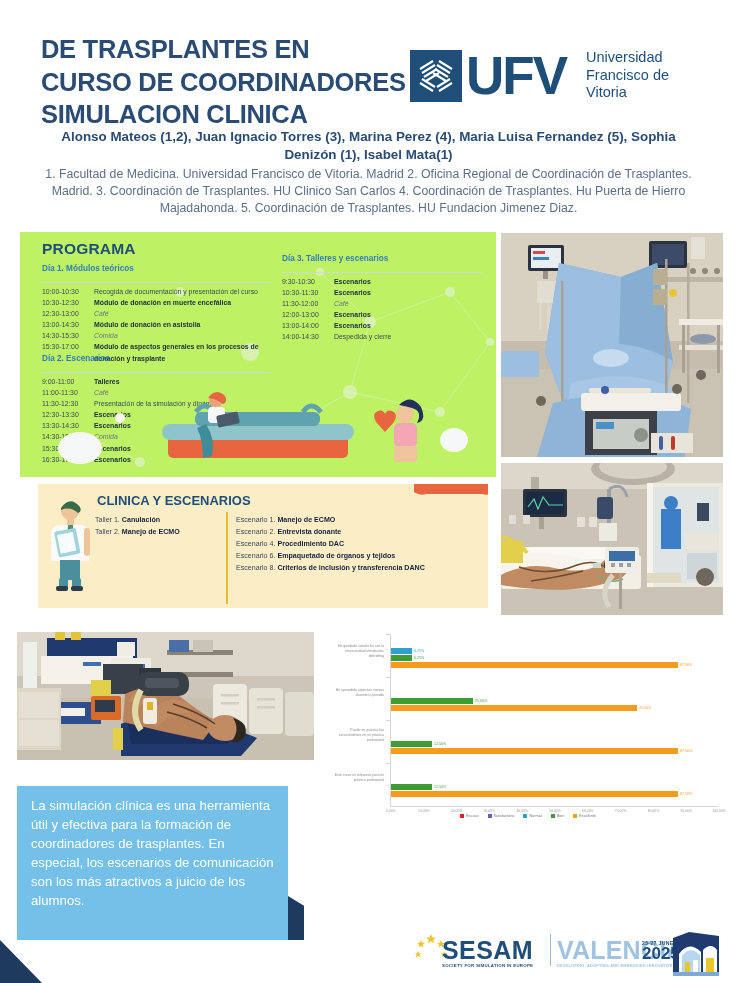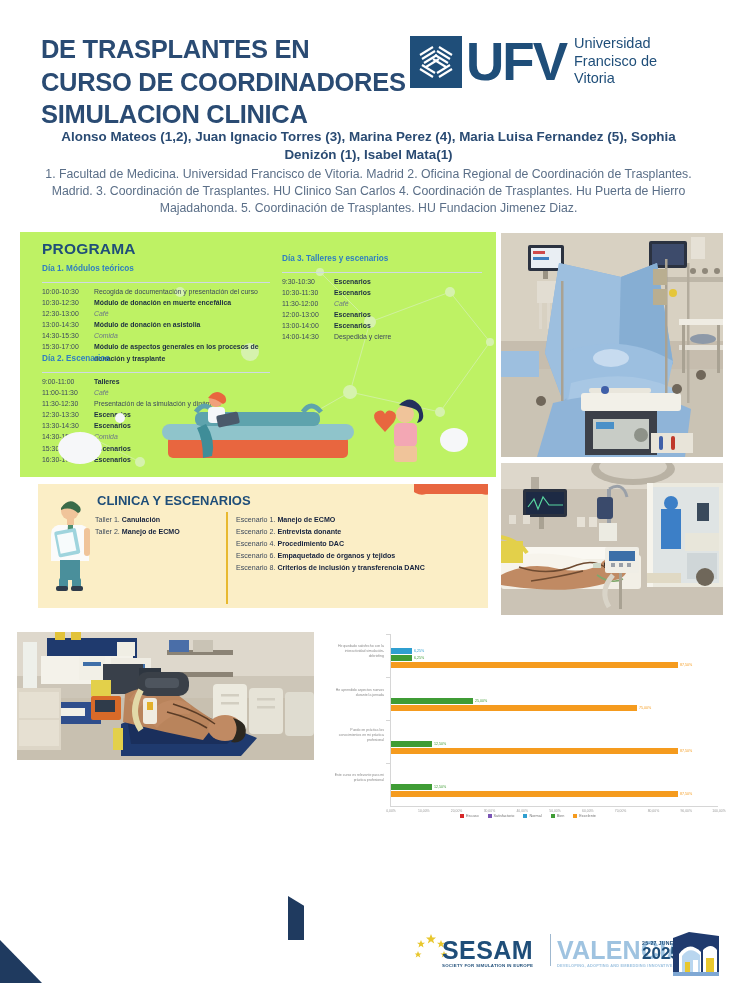--- a/index.html
+++ b/index.html
@@ -13,31 +13,31 @@
   }
   .poster { position: relative; width: 737px; height: 983px; background:#fff; }
 
   
   .header { position: absolute; left: 0; top: 0; width: 737px; height: 232px; }
   .title {
     position: absolute; left: 41px; top: 33px; width: 370px;
     font-size: 25.5px; font-weight: bold; line-height: 1.28;
     color: #2a4b73; letter-spacing: -0.3px; text-transform: uppercase;
   }
-  .ufv-logo { position: absolute; left: 410px; top: 35px; display: flex; align-items: center; }
+  .ufv-logo { position: absolute; left: 410px; top: 49px; display: flex; align-items: center; }
   .ufv-mark {
     width: 52px; height: 52px; background: #1f4e79; position: relative; overflow: hidden;
   }
   .ufv-mark svg { position: absolute; left: 0; top: 0; }
   .ufv-letters {
     font-size: 53px; font-weight: bold; color: #1f4e79; letter-spacing: -2px;
     line-height: 52px; margin-left: 4px; font-family: "Liberation Sans", sans-serif;
   }
   .ufv-sub {
-    margin-left: 8px; font-size: 14.5px; line-height: 1.22; color: #1f4e79; font-weight: 400;
+    margin-left: 20px; font-size: 14.5px; line-height: 1.22; color: #1f4e79; font-weight: 400;
   }
   .authors {
     position: absolute; left: 41px; top: 128px; width: 655px;
     text-align: center; font-size: 13.4px; font-weight: bold; color: #2a4b73; line-height: 1.35;
   }
   .affil {
     position: absolute; left: 30px; top: 166px; width: 677px;
     text-align: center; font-size: 12.3px; color: #5b6f88; line-height: 1.37; font-weight: 400;
   }
 
@@ -621,20 +621,22 @@
             <span>Bien</span>
           </span>
         <span class="leg">
             <i style="background:#f59b1e"></i>
             <span>Excelente</span>
           </span>
       </div>
     </div>
   </div>
 
+  <div class="callout">La simulación clínica es una herramienta útil y efectiva para la formación de coordinadores de trasplantes. En especial,
+los escenarios de comunicación son los más atractivos a juicio de los alumnos.</div>
   <div class="callout-shadow"></div>
   <div class="corner-tri"></div>
 
   <div class="sesam">
     <svg class="sesam-stars" width="34" height="30" viewBox="0 0 34 30">
       <g fill="#e8c72e">
         <polygon points="16,0 17.4,3.6 21,3.6 18.1,5.9 19.2,9.4 16,7.3 12.8,9.4 13.9,5.9 11,3.6 14.6,3.6"></polygon>
         <polygon points="6,6 7.1,8.8 10,8.8 7.7,10.6 8.5,13.4 6,11.7 3.5,13.4 4.3,10.6 2,8.8 4.9,8.8"></polygon>
         <polygon points="26,6 27.1,8.8 30,8.8 27.7,10.6 28.5,13.4 26,11.7 23.5,13.4 24.3,10.6 22,8.8 24.9,8.8"></polygon>
         <polygon points="3,17 4,19.4 6.6,19.4 4.5,21 5.3,23.5 3,22 0.7,23.5 1.5,21 -0.6,19.4 2,19.4"></polygon>

